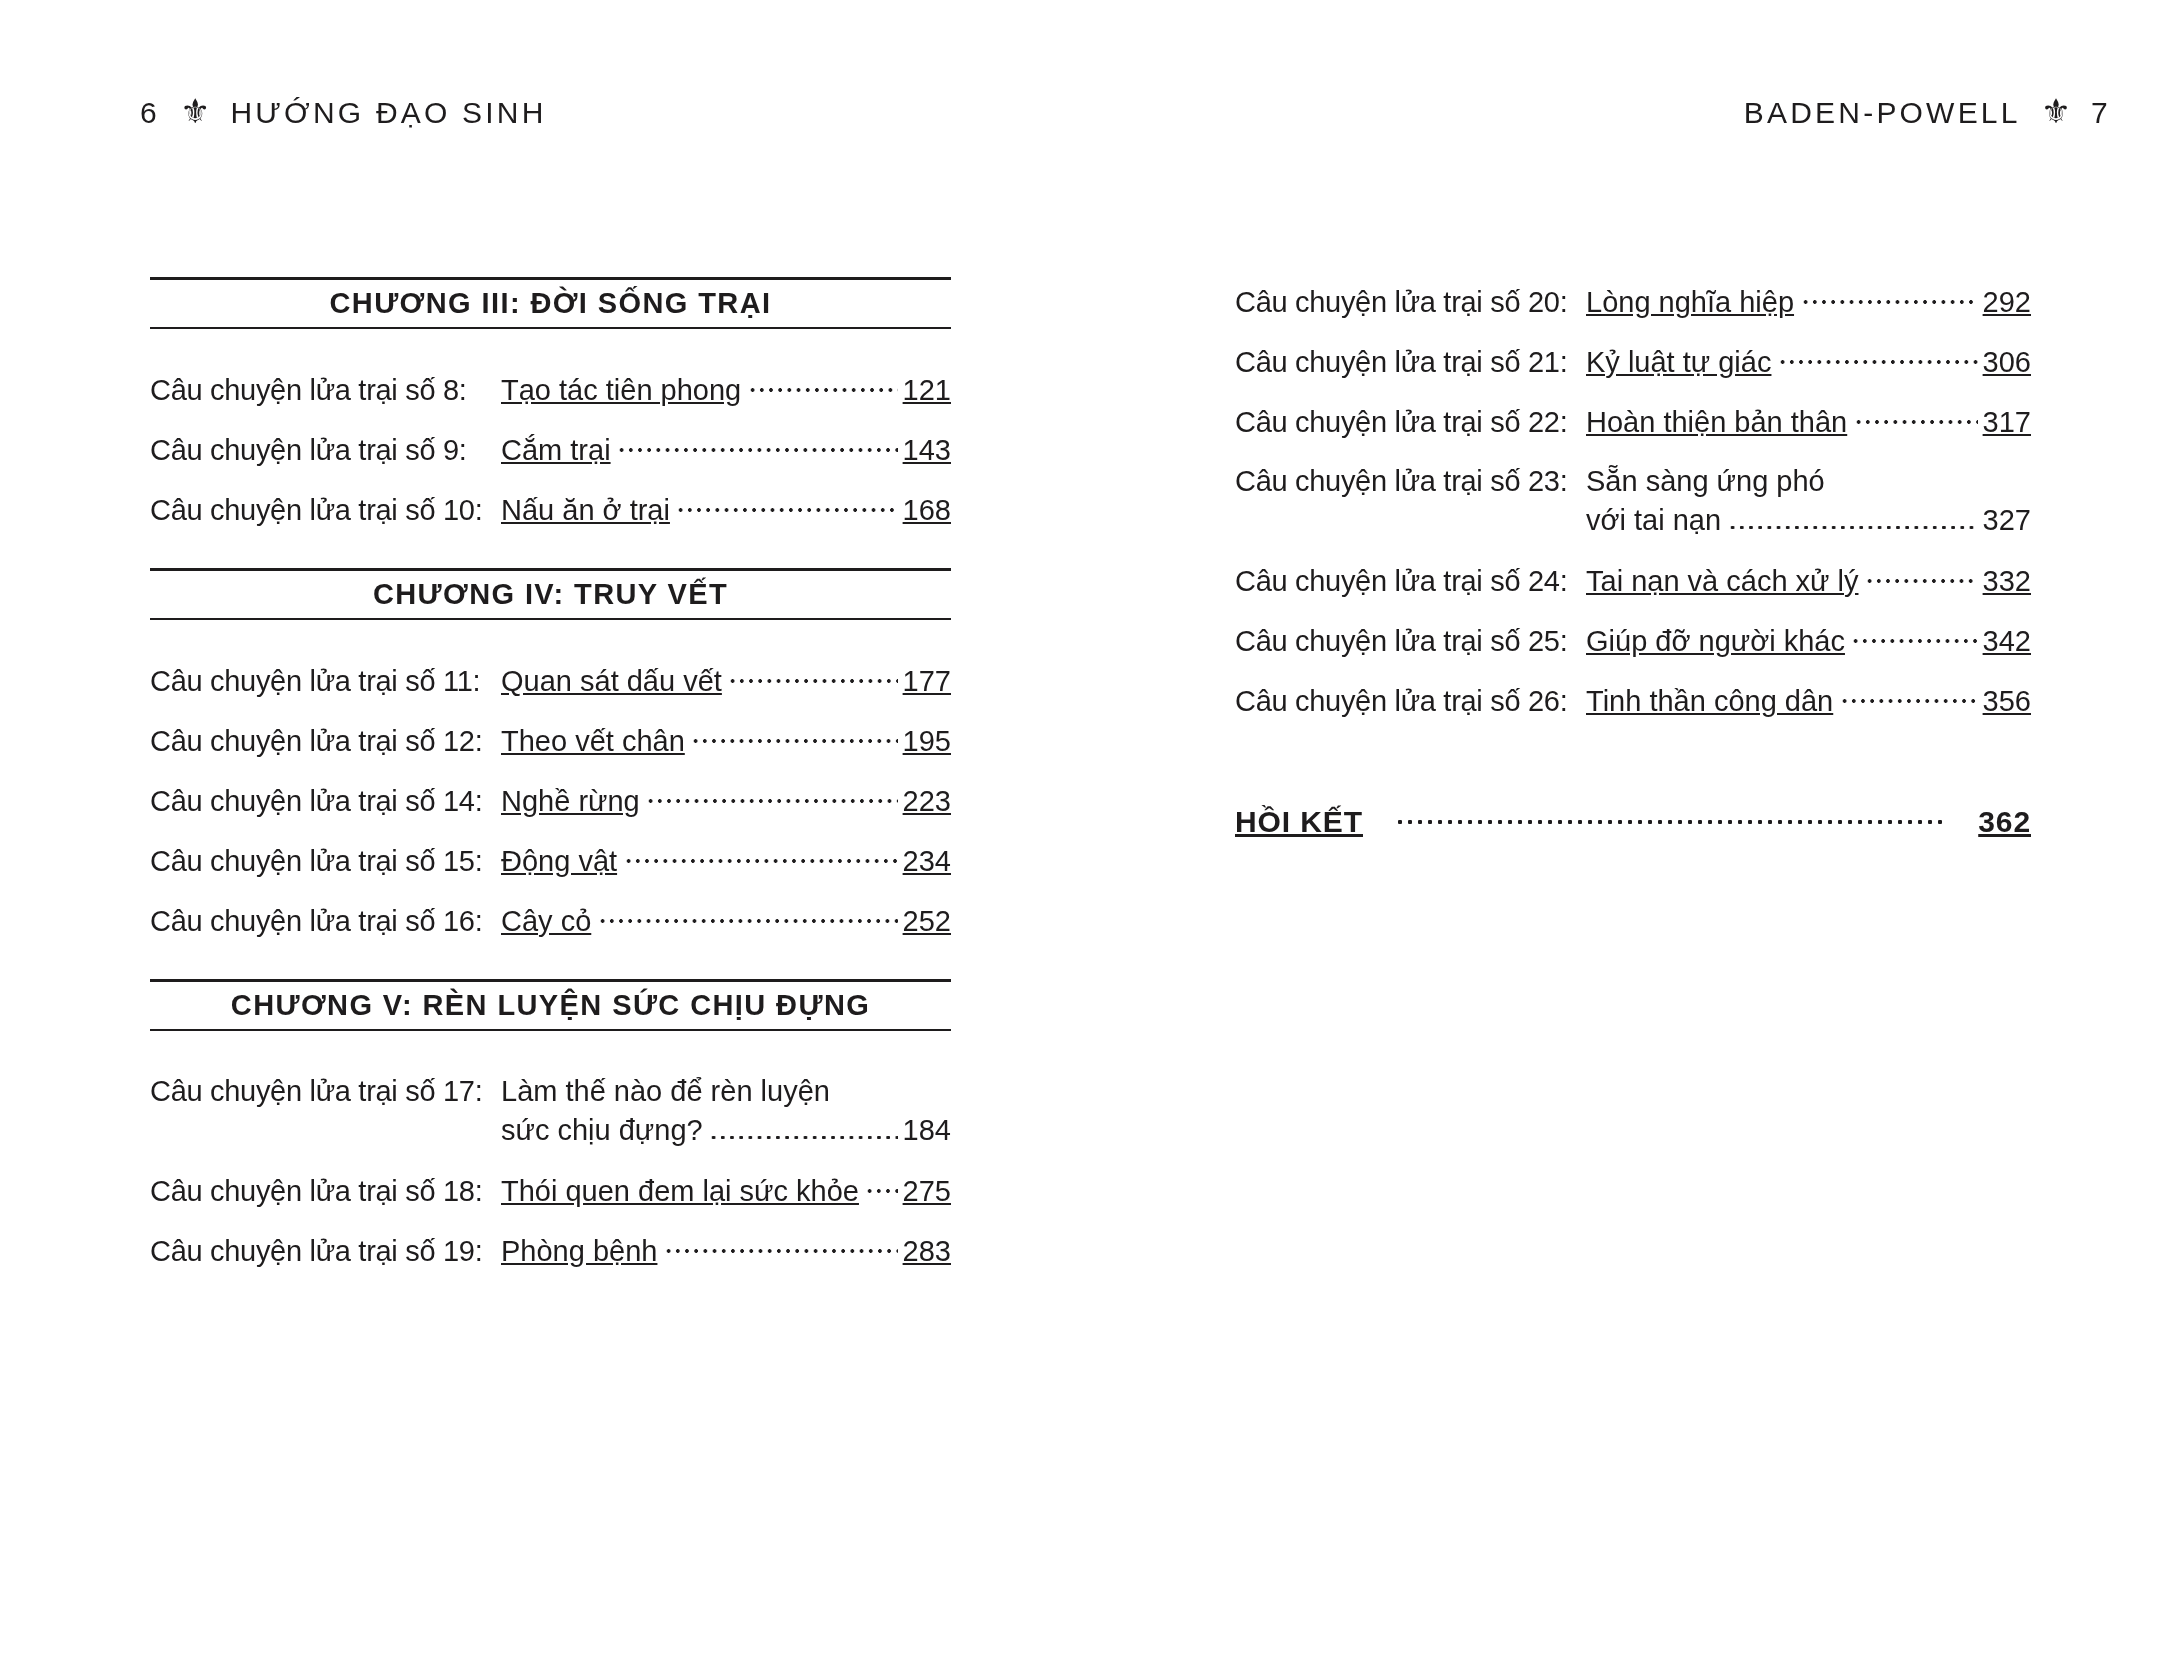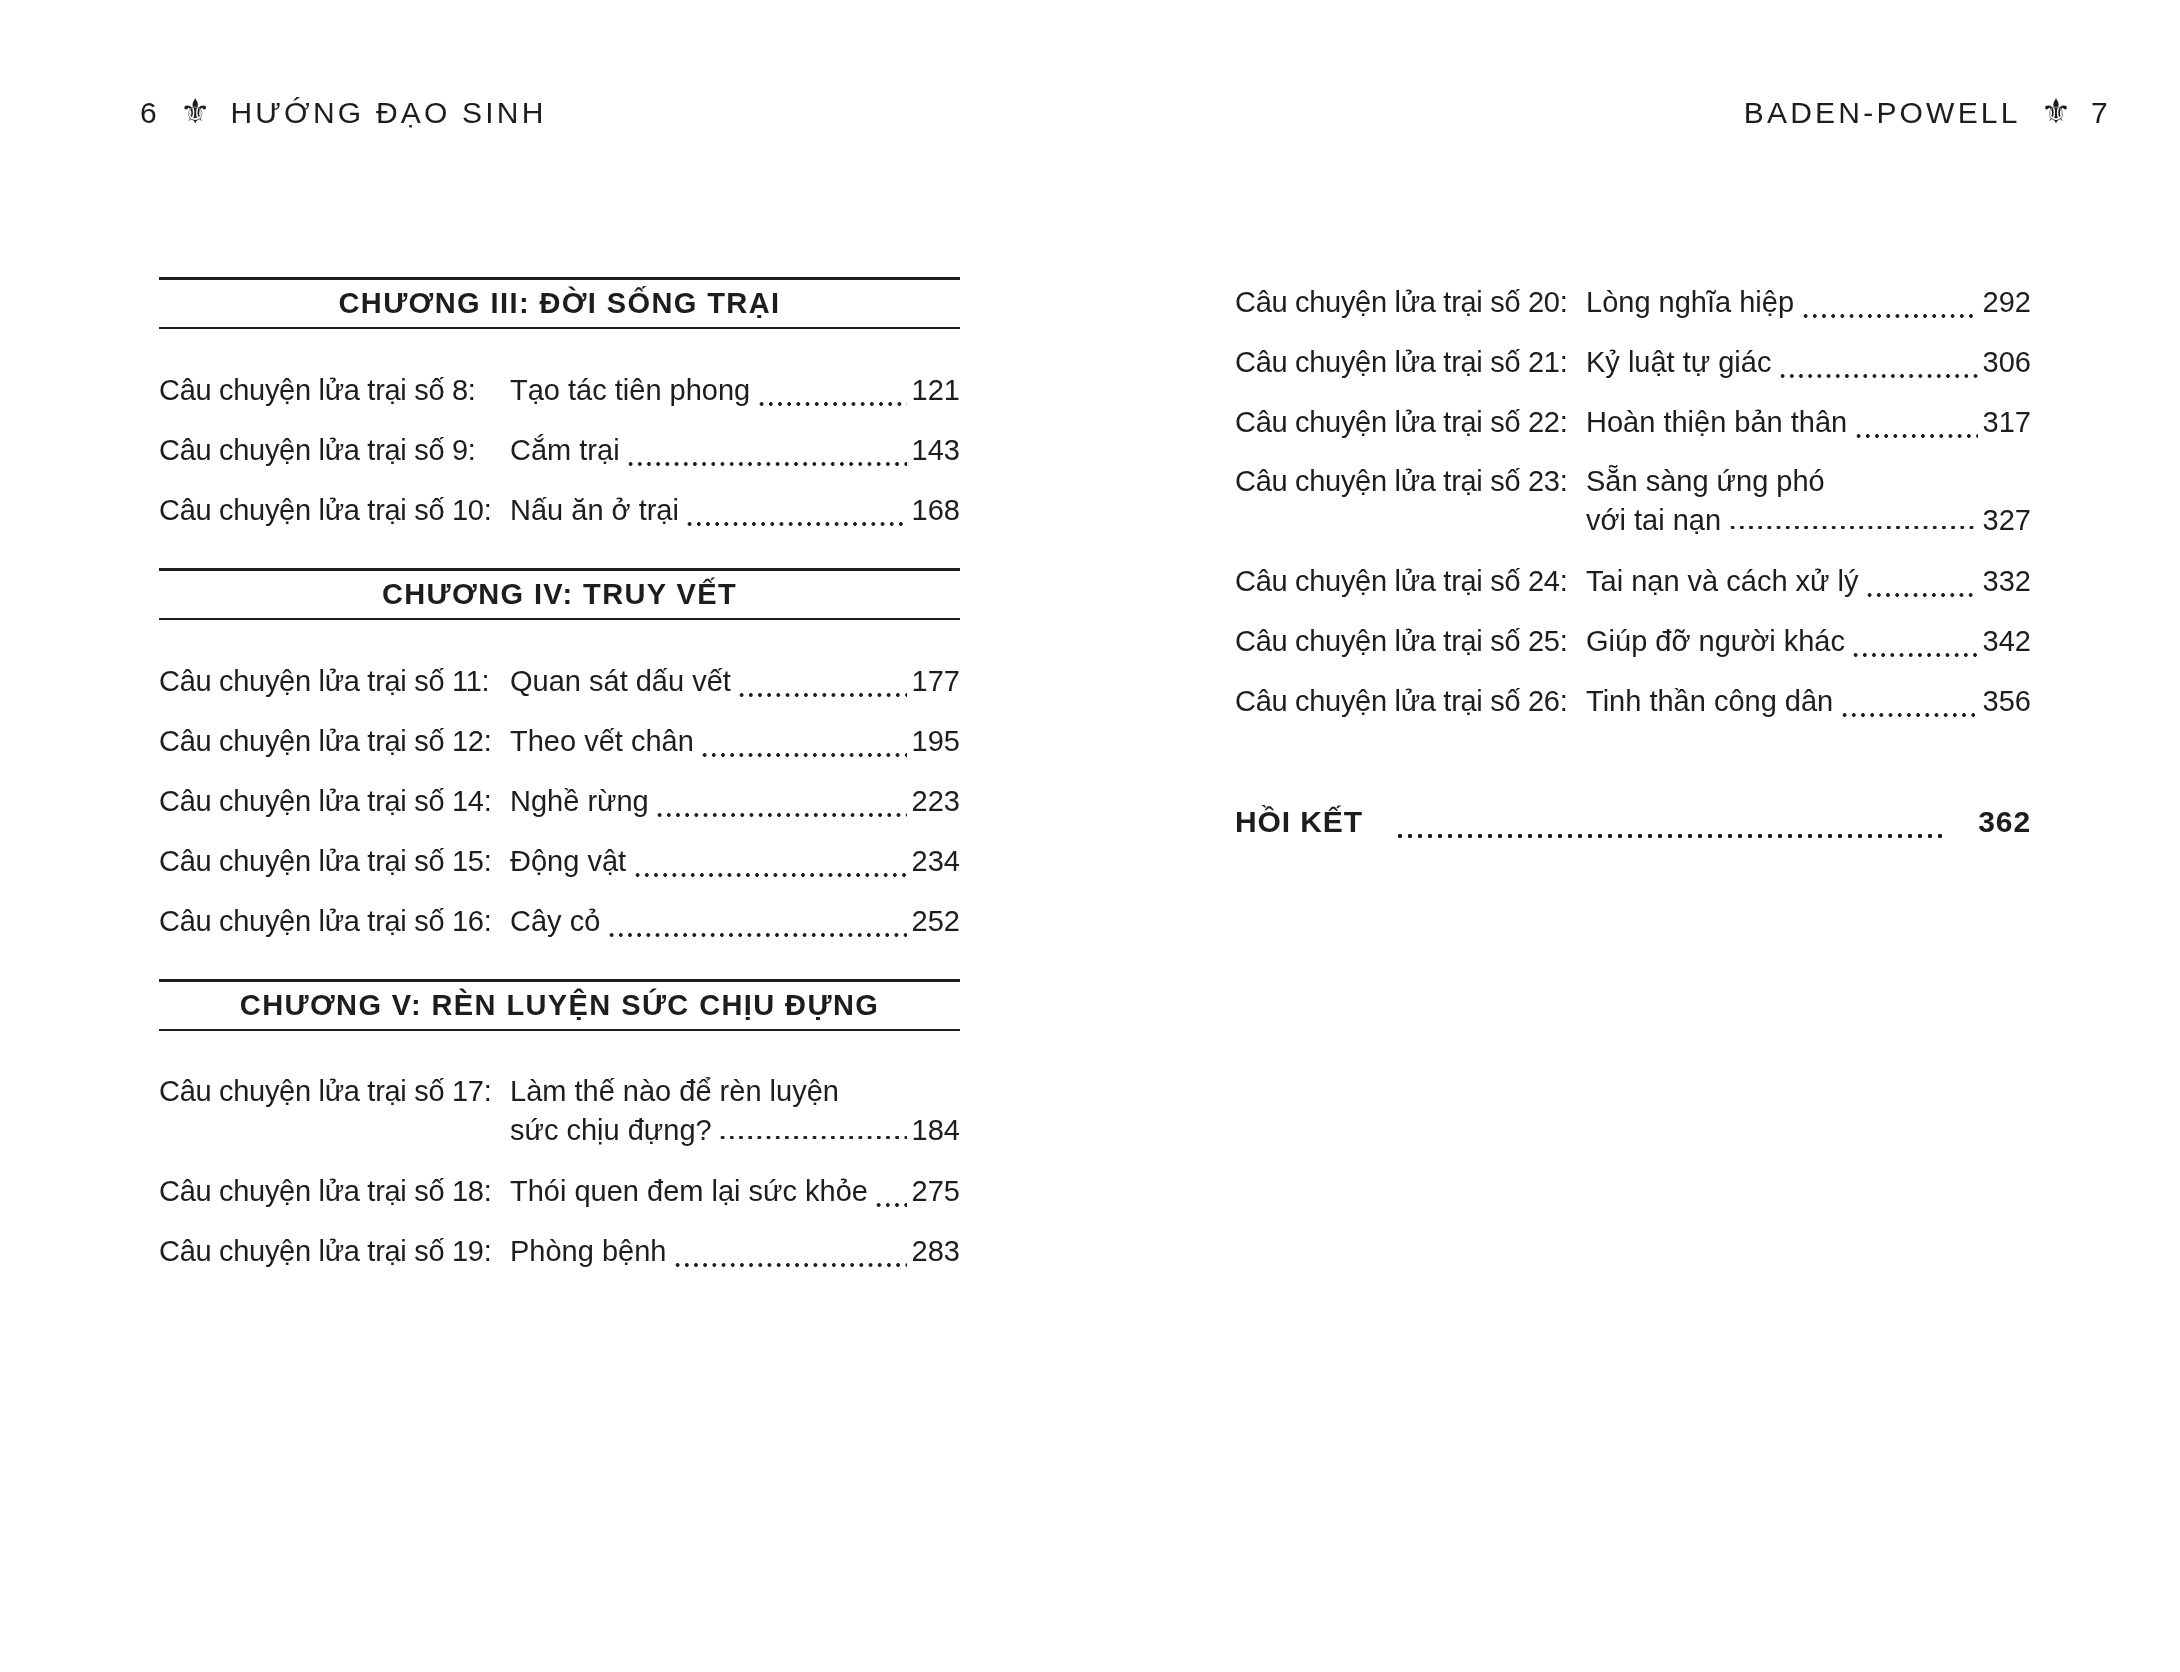--- a/index.html
+++ b/index.html
@@ -37,21 +37,21 @@
     letter-spacing: 0;
     line-height: 1;
     transform: translateY(-1.8px);
   }
 
   
   .toc-col {
     position: absolute;
     font-size: 29px;
   }
-  .toc-col.left  { left: 159px;  top: 277px; width: 801px; }
+  .toc-col.left  { left: 150px;  top: 277px; width: 801px; }
   .toc-col.right { left: 1235px; top: 272px; width: 796px; }
 
   
   .section-head {
     box-sizing: border-box;
     height: 52px;
     border-top: 3.7px solid #1e1c1d;
     border-bottom: 2.8px solid #1e1c1d;
     display: flex;
     align-items: center;
@@ -72,22 +72,23 @@
     white-space: nowrap;
   }
   .lbl {
     width: 351px;
     flex: 0 0 351px;
     letter-spacing: -0.3px;
   }
   .content {
     flex: 1 1 auto;
     display: flex;
-    align-items: flex-end;
+    align-items: center;
     min-width: 0;
+    text-decoration: underline;
   }
   .ttl { white-space: nowrap; }
   .num { white-space: nowrap; }
   .leader {
     flex: 1 1 auto;
     height: 5.5px;
     margin: 0 4.6px 0 6.5px;
     background-image: radial-gradient(circle, #1e1c1d 1.7px, transparent 2px);
     background-size: 9.2px 5.5px;
     background-repeat: repeat-x;

